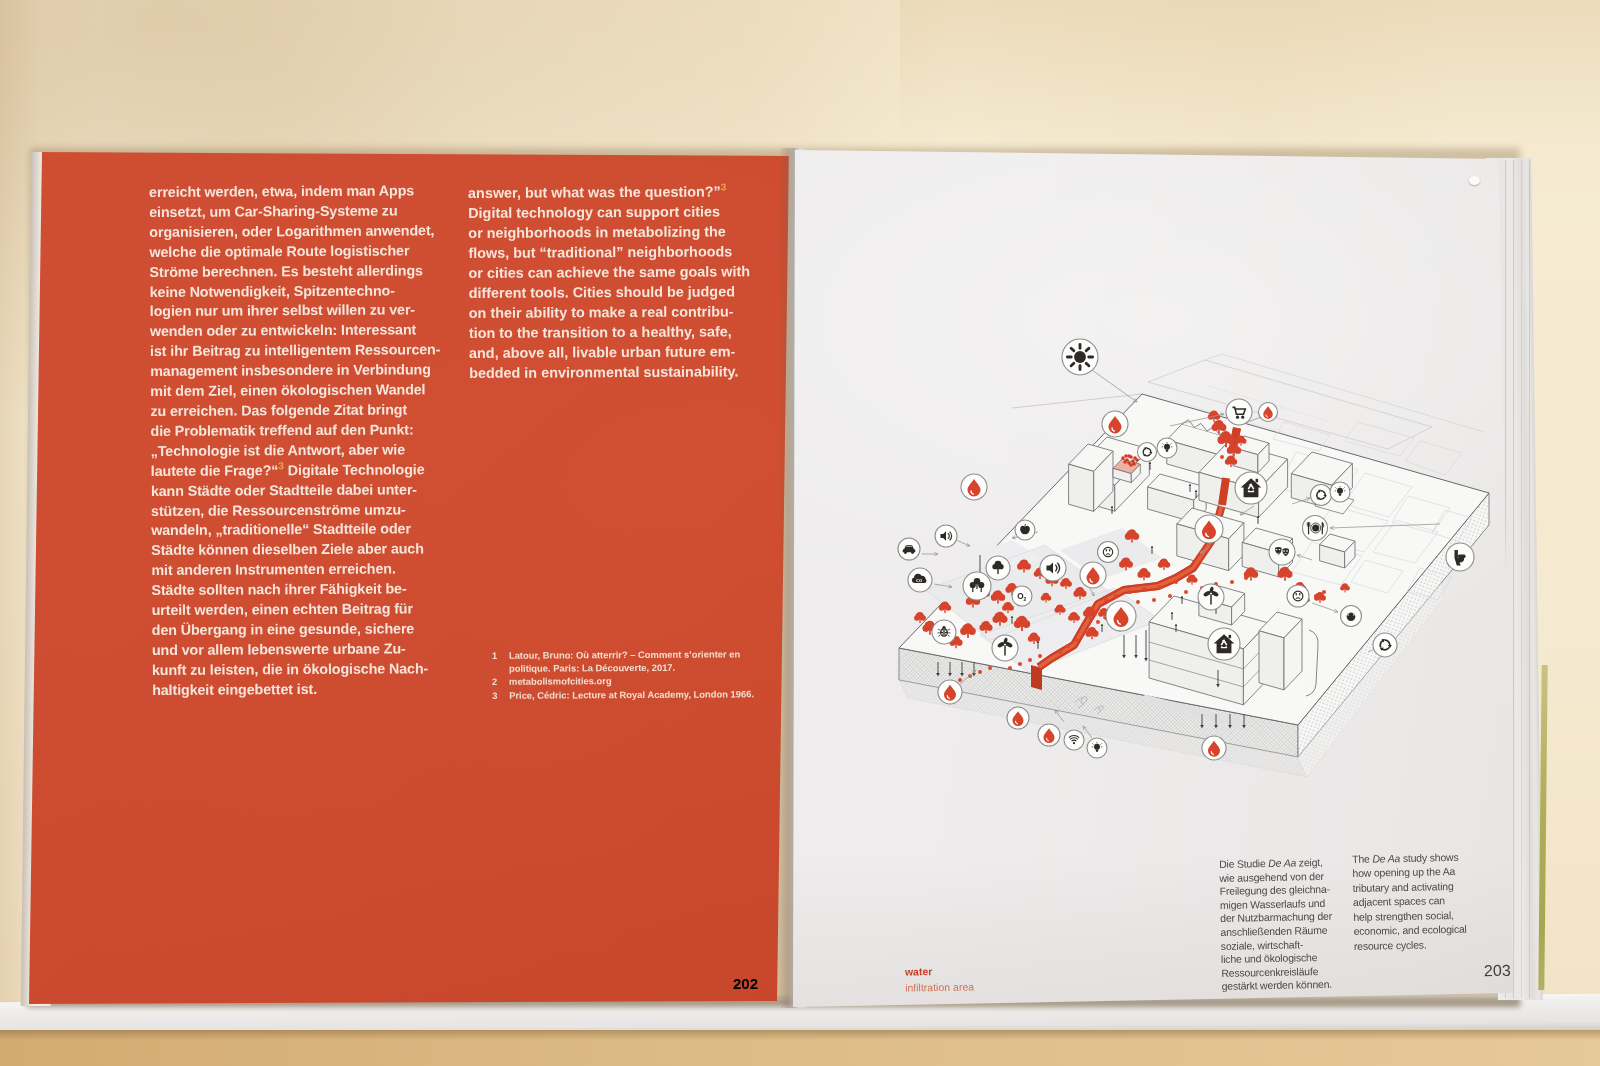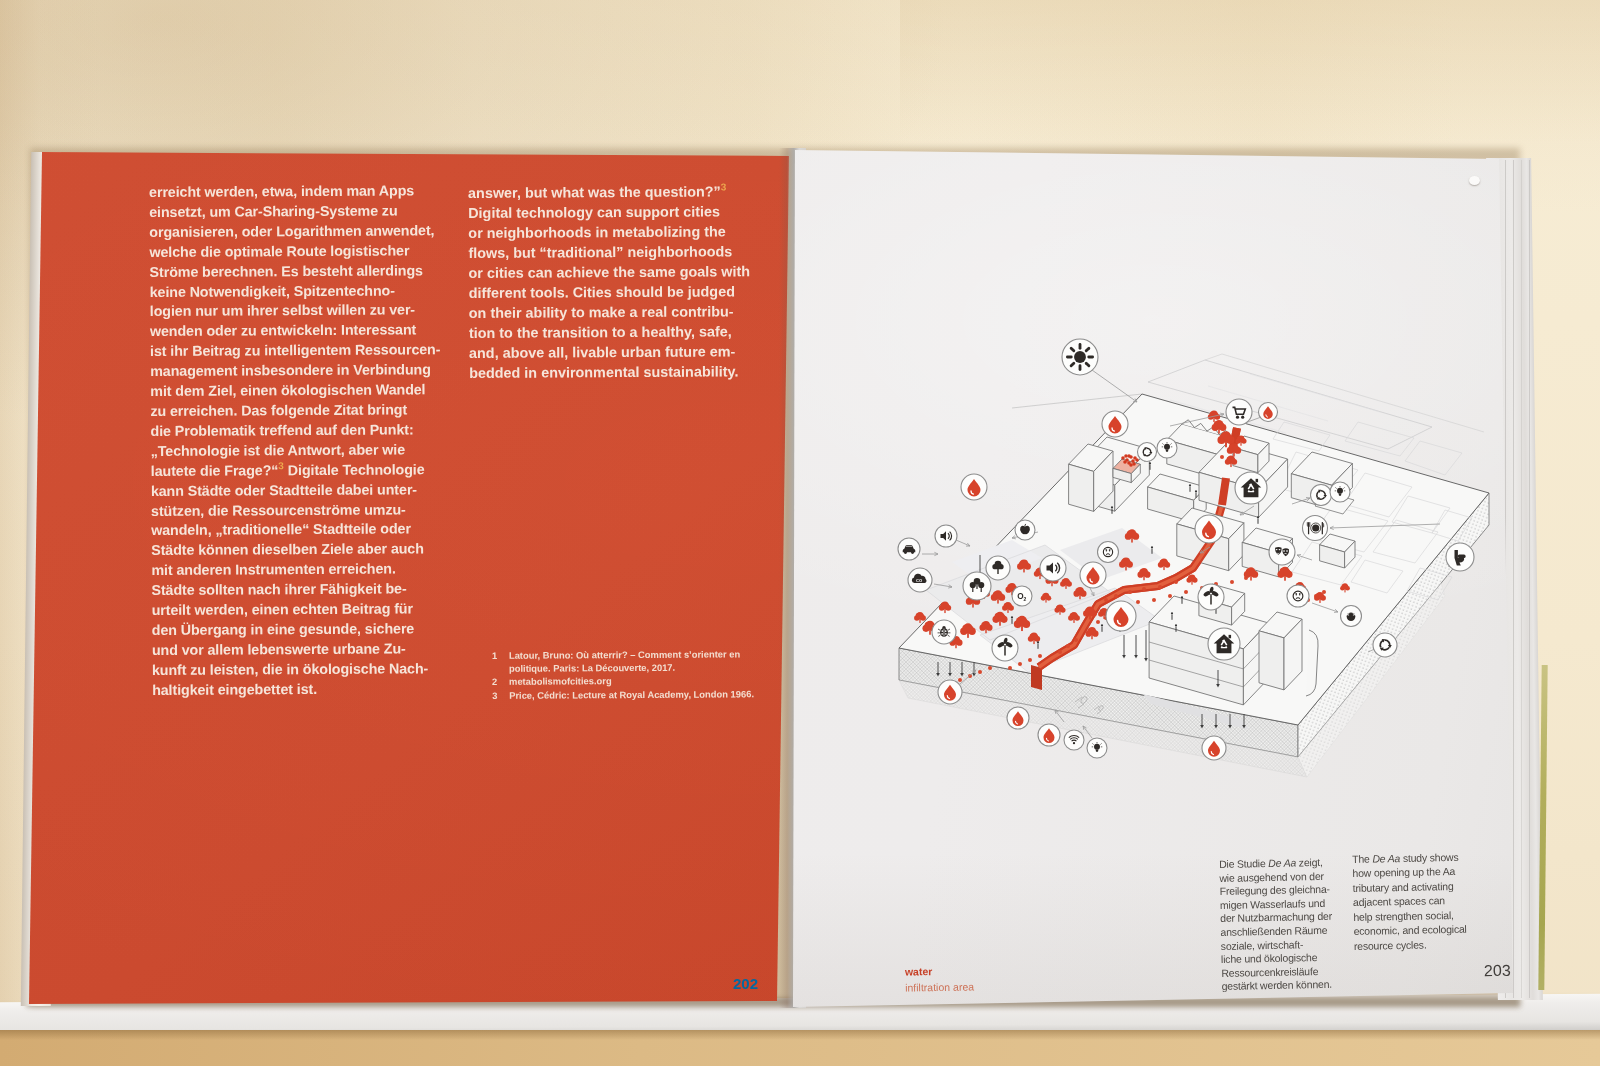--- a/index.html
+++ b/index.html
@@ -65,21 +65,21 @@
   .wtxt{color:#f6e5da;font-weight:bold;}
   #de1{left:149px;top:183px;width:360px;font-size:14.3px;line-height:19.9px;
        letter-spacing:-0.1px;transform:rotate(-0.35deg);transform-origin:0 0;}
   #en1{left:468px;top:183px;width:360px;font-size:14.4px;line-height:20px;
        letter-spacing:0px;transform:rotate(-0.35deg);transform-origin:0 0;}
   sup.fn{color:#eda94e;font-size:10px;vertical-align:6px;letter-spacing:0;line-height:0;display:inline-block;}
   #foot{left:492px;top:648px;width:300px;font-size:9.4px;line-height:13.2px;
         color:#f3ddcf;font-weight:bold;transform:rotate(-0.35deg);}
   #foot .row{display:flex;}
   #foot .n{width:17px;flex:none;}
-  #pg202{left:733px;top:975px;font-size:15px;color:#0369a1;font-weight:bold;}
+  #pg202{left:733px;top:975px;font-size:15px;color:#000000;font-weight:bold;}
   
   .cap{color:#4e4a46;font-size:10.5px;letter-spacing:-0.2px;line-height:14.45px;transform:rotate(-1.15deg);transform-origin:0 0;}
   #capde{left:1219px;top:858px;width:140px;line-height:13.6px;}
   #capen{left:1352px;top:852px;width:140px;}
   #legend{left:905px;top:963px;font-size:10.5px;line-height:16px;transform:rotate(-0.9deg);}
   #legend .l1{color:#c74128;font-weight:bold;}
   #legend .l2{color:#cd7257;}
   #pg203{left:1484px;top:962px;font-size:16px;color:#413e3b;transform:rotate(-1.2deg);}
 </style>
 </head>

